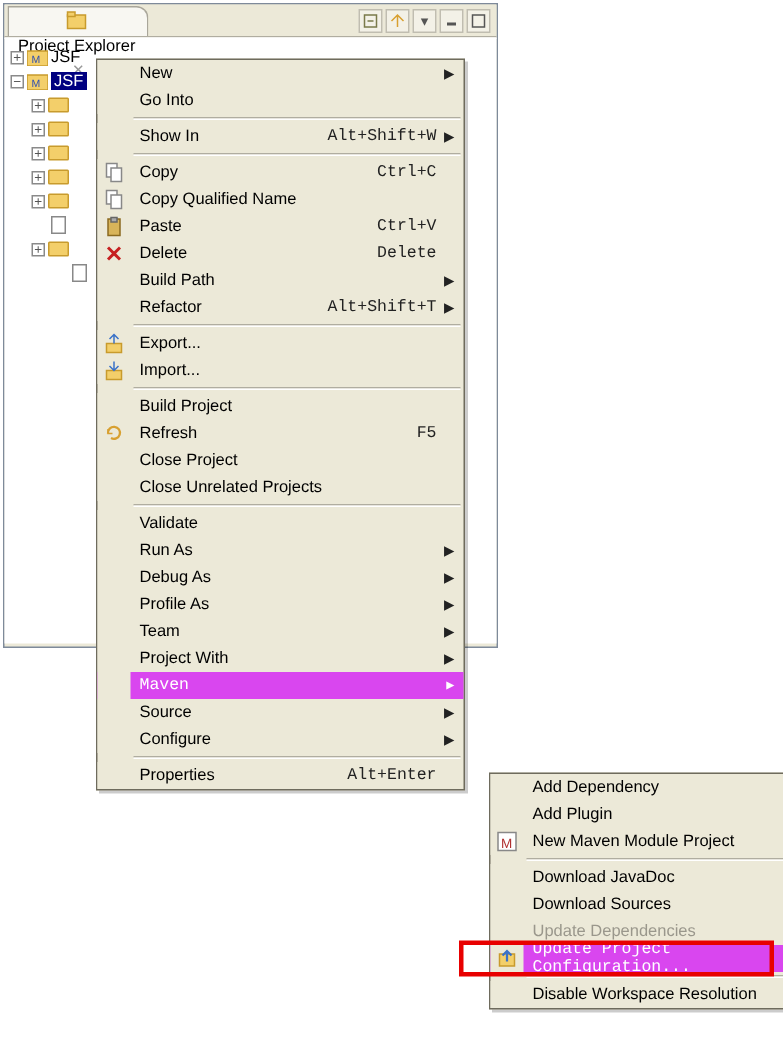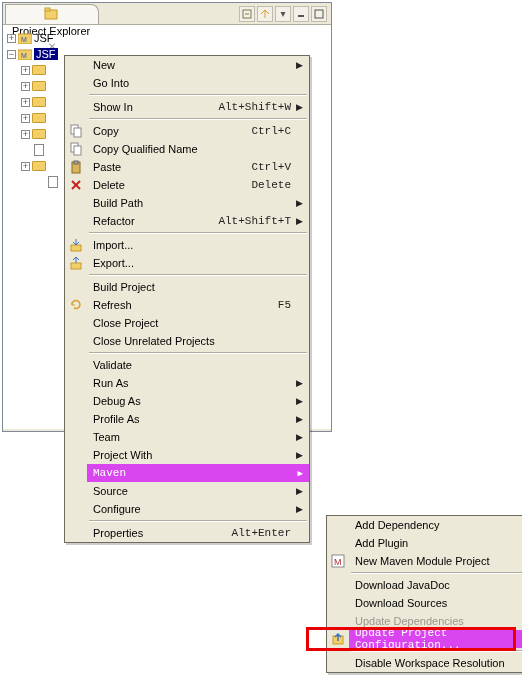--- a/index.html
+++ b/index.html
@@ -96,21 +96,21 @@
   }
 
   
   .ctxmenu {
     position: absolute;
     border: 1px solid #6e6b5d;
     background: #ece9d8;
     box-shadow: 2px 2px 0 rgba(0,0,0,0.2);
   }
   .ctxmenu.main {
-    left: 64px; top: 55px; width: 246px;
+    left: 64px; top: 39px; width: 246px;
   }
   .ctxmenu .row {
     display: flex;
     align-items: center;
     height: 18px;
     position: relative;
   }
   .ctxmenu .gutter {
     width: 22px; height: 100%;
     background: #ece9d8;
@@ -320,33 +320,33 @@
       <div class="gutter"></div>
       <div class="label">Refactor</div>
       <div class="accel">Alt+Shift+T</div>
       <div class="arrow">▶</div>
     </div>
     <div class="sep"></div>
     <div class="row">
       <div class="gutter">
         <svg width="14" height="14">
           <rect x="2" y="7" width="10" height="6" fill="#f3cf6a" stroke="#c89b2d"></rect>
+          <path d="M7 7 L7 1 M4 4 L7 1 L10 4" stroke="#3a72c8" fill="none"></path>
+        </svg>
+      </div>
+      <div class="label">Export...</div>
+    </div>
+    <div class="row">
+      <div class="gutter">
+        <svg width="14" height="14">
+          <rect x="2" y="7" width="10" height="6" fill="#f3cf6a" stroke="#c89b2d"></rect>
           <path d="M7 1 L7 7 M4 4 L7 7 L10 4" stroke="#3a72c8" fill="none"></path>
         </svg>
       </div>
       <div class="label">Import...</div>
-    </div>
-    <div class="row">
-      <div class="gutter">
-        <svg width="14" height="14">
-          <rect x="2" y="7" width="10" height="6" fill="#f3cf6a" stroke="#c89b2d"></rect>
-          <path d="M7 7 L7 1 M4 4 L7 1 L10 4" stroke="#3a72c8" fill="none"></path>
-        </svg>
-      </div>
-      <div class="label">Export...</div>
     </div>
     <div class="sep"></div>
     <div class="row">
       <div class="gutter"></div>
       <div class="label">Build Project</div>
     </div>
     <div class="row">
       <div class="gutter">
         <svg width="14" height="14">
           <path d="M3 7 A4 4 0 1 1 5 10" stroke="#d8a030" fill="none" stroke-width="1.5"></path>

